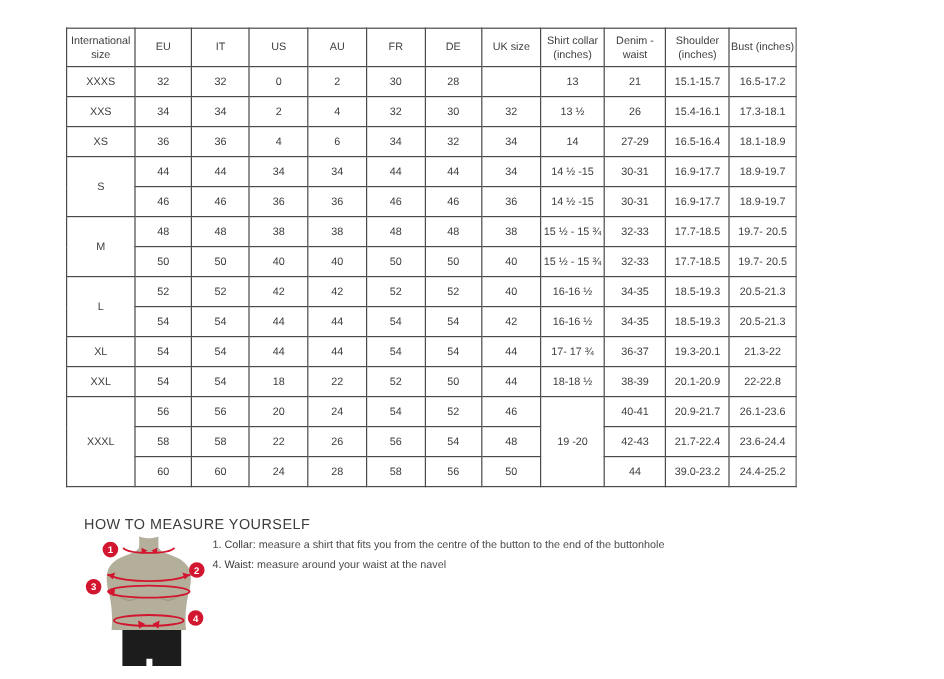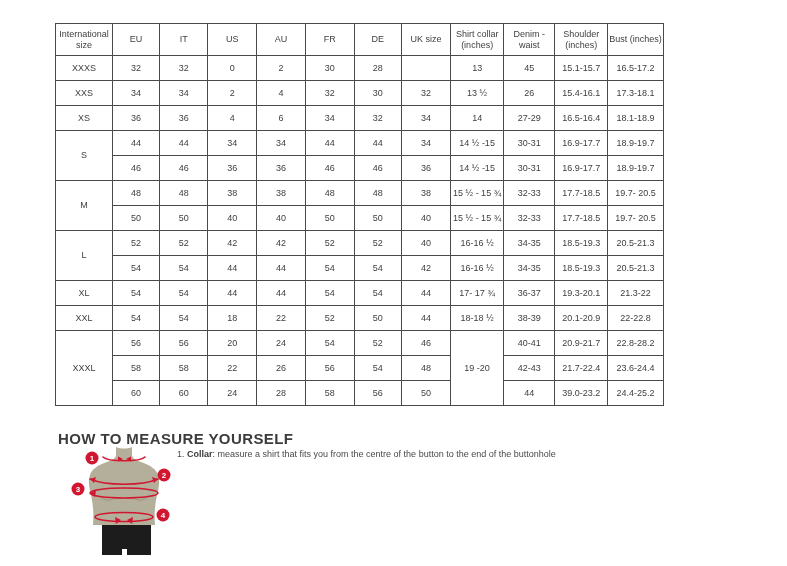--- a/index.html
+++ b/index.html
@@ -27,41 +27,41 @@
     font-weight: 400;
     color: #3e3e3e;
     padding: 1px 1px;
     line-height: 11px;
     background: #ffffff;
   }
   table.size-chart th { height: 32px; }
   table.size-chart td { height: 25px; }
   .measure-title {
     position: absolute;
-    left: 58px;
+    left: 70px;
     top: 430px;
-    font-size: 15px;
-    font-weight: 700;
+    font-size: 12px;
+    font-weight: 400;
     letter-spacing: 0.4px;
     color: #3c3c3c;
     white-space: nowrap;
   }
   .steps {
     position: absolute;
     left: 177px;
     top: 448px;
   }
   .step {
     font-size: 9px;
     line-height: 12px;
     color: #4a4a4a;
     margin-bottom: 4px;
     white-space: nowrap;
   }
-  .step b { font-weight: 700; color: #3b3b3b; }
+  .step b { font-weight: 400; color: #3b3b3b; }
   .figure-wrap {
     position: absolute;
     left: 60px;
     top: 446px;
     width: 128px;
     height: 112px;
   }
   .marker-digit {
     font-size: 8px;
     font-weight: 700;
@@ -108,21 +108,21 @@
         <tr>
           <td>XXXS</td>
           <td>32</td>
           <td>32</td>
           <td>0</td>
           <td>2</td>
           <td>30</td>
           <td>28</td>
           <td></td>
           <td>13</td>
-          <td>45</td>
+          <td>21</td>
           <td>15.1-15.7</td>
           <td>16.5-17.2</td>
         </tr>
         <tr>
           <td>XXS</td>
           <td>34</td>
           <td>34</td>
           <td>2</td>
           <td>4</td>
           <td>32</td>
@@ -261,21 +261,21 @@
           <td>56</td>
           <td>56</td>
           <td>20</td>
           <td>24</td>
           <td>54</td>
           <td>52</td>
           <td>46</td>
           <td rowspan="3">19 -20</td>
           <td>40-41</td>
           <td>20.9-21.7</td>
-          <td>22.8-28.2</td>
+          <td>26.1-23.6</td>
         </tr>
         <tr>
           <td>58</td>
           <td>58</td>
           <td>22</td>
           <td>26</td>
           <td>56</td>
           <td>54</td>
           <td>48</td>
           <td>42-43</td>
@@ -332,15 +332,16 @@
       </g>
       <g>
         <circle cx="103" cy="69" r="6.5" fill="#d2162f"></circle>
         <text class="marker-digit" x="103" y="72" text-anchor="middle">4</text>
       </g>
     </svg>
   </div>
 
   <div class="steps" id="steps">
       <div class="step"><span>1. </span><b>Collar</b><span>: measure a shirt that fits you from the centre of the button to the end of the buttonhole</span></div>
+      <div class="step"><span>4. </span><b>Waist</b><span>: measure around your waist at the navel</span></div>
     </div>
 
 </div>
 
 </body></html>

